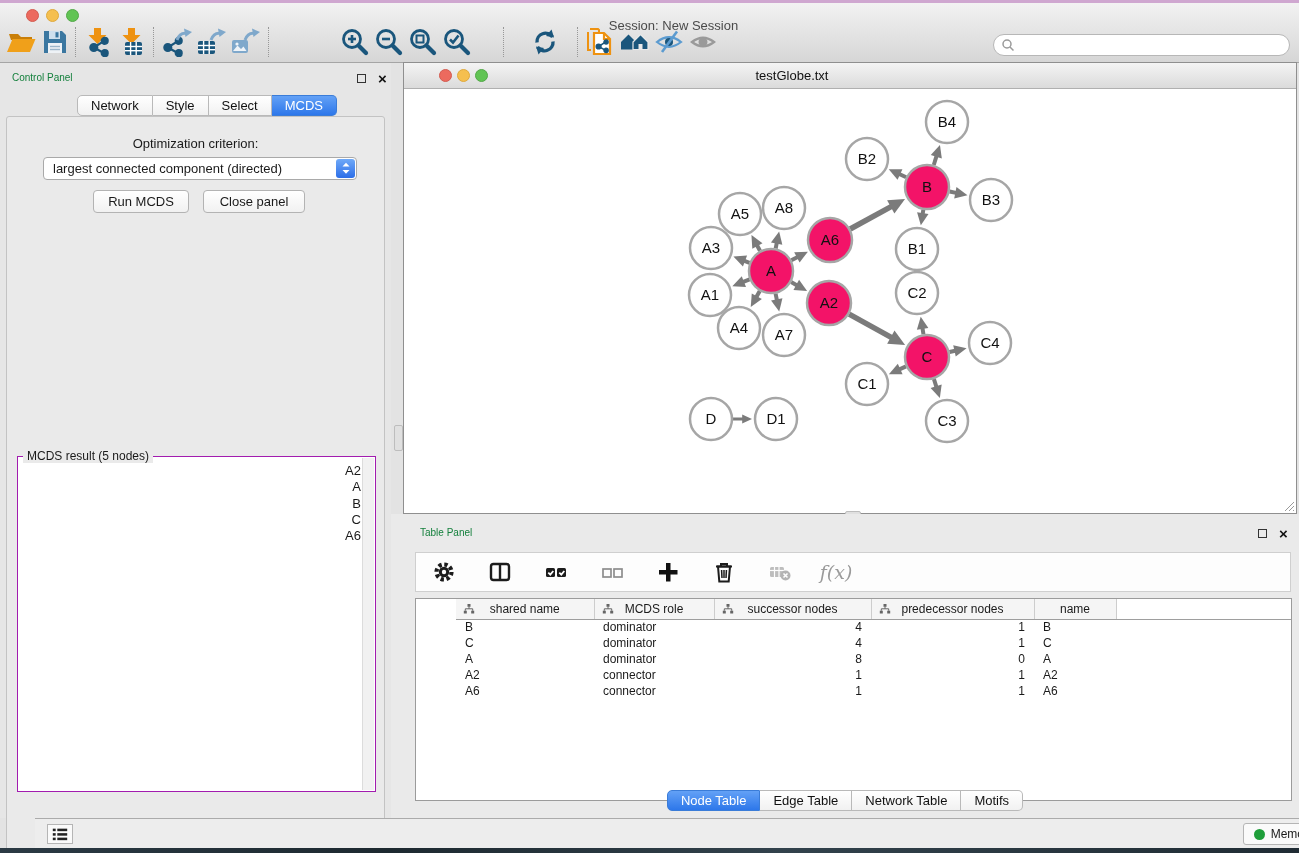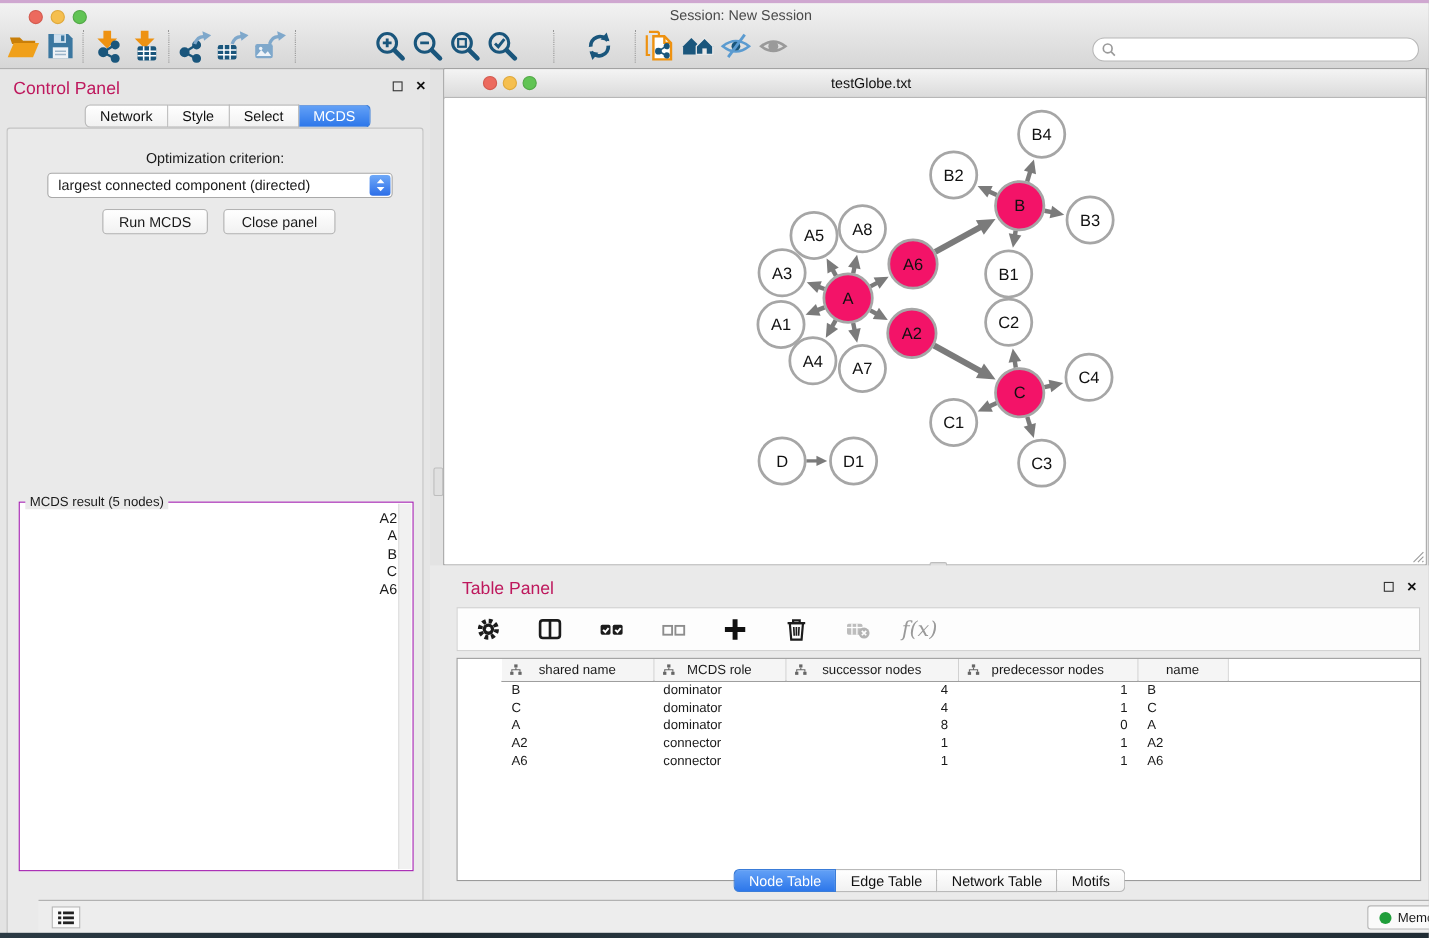--- a/index.html
+++ b/index.html
@@ -9,33 +9,33 @@
   .abs { position:absolute; }
 
   
   .top-strip { left:0; top:0; width:1299px; height:3px; background:#cfa7d0; }
   .chrome { left:0; top:3px; width:1299px; height:60px;
             background:linear-gradient(#f2f2f2,#d6d6d6); border-bottom:1px solid #a5a5a5; }
   .tl { position:absolute; top:6px; width:13px; height:13px; border-radius:50%; }
   .tl.red   { left:26px; background:#ec6a5e; border:1px solid #d35b50; }
   .tl.yel   { left:46px; background:#f5bf4f; border:1px solid #dfa93c; }
   .tl.grn   { left:66px; background:#61c454; border:1px solid #53a848; }
-  .win-title { position:absolute; left:0; right:0; top:3px; text-align:center; padding-left:48px;
+  .win-title { position:absolute; left:0; right:0; top:15px; text-align:center; padding-left:48px;
                font-size:13px; color:#4a4a4a; }
   .tb-row { position:absolute; left:0; top:21px; height:39px; width:1299px; }
   .tb-group { position:absolute; top:2px; display:flex; gap:4px; }
   .tb-btn { width:30px; height:32px; display:flex; align-items:center; justify-content:center; cursor:default; }
   .tb-sep { position:absolute; top:3px; height:30px; width:0; border-left:1px dotted #979797; }
   .search-box { position:absolute; left:993px; top:10px; width:297px; height:22px; background:#fff;
                 border:1px solid #b7b7b7; border-radius:11px; display:flex; align-items:center; padding-left:7px; }
   .search-box input { border:none; outline:none; flex:1; height:18px; font-size:12px; background:transparent; }
 
   
   .control-panel { left:0; top:63px; width:391px; height:755px; background:#e6e6e6; }
-  .panel-title { position:absolute; font-size:16px; color:#be185d;text-align:right; }
+  .panel-title { position:absolute; font-size:10px; color:#15803d;text-align:right; }
   .wctl { position:absolute; width:13px; height:13px; cursor:default; }
   .wctl .sq { position:absolute; left:1px; top:2px; width:9px; height:9px; border:1.5px solid #333; }
   .wctl.x { font-size:15px; font-weight:bold; color:#111; line-height:13px; text-align:center; }
   .tabs { position:absolute; display:flex; }
   .tab { height:21px; line-height:20px; padding:0 13px; font-size:13px; background:linear-gradient(#fff,#f1f1f1);
          border:1px solid #b9b9b9; border-left:none; color:#111; cursor:default; white-space:nowrap; }
   .tab:first-child { border-left:1px solid #b9b9b9; border-radius:5px 0 0 5px; }
   .tab:last-child { border-radius:0 5px 5px 0; }
   .tab.active { background:linear-gradient(#63a1f6,#2d77ea); color:#fff; border-color:#3a7cd8; }
   .cp-body { position:absolute; left:6px; top:53px; width:379px; height:739px; background:#eaeaea;

